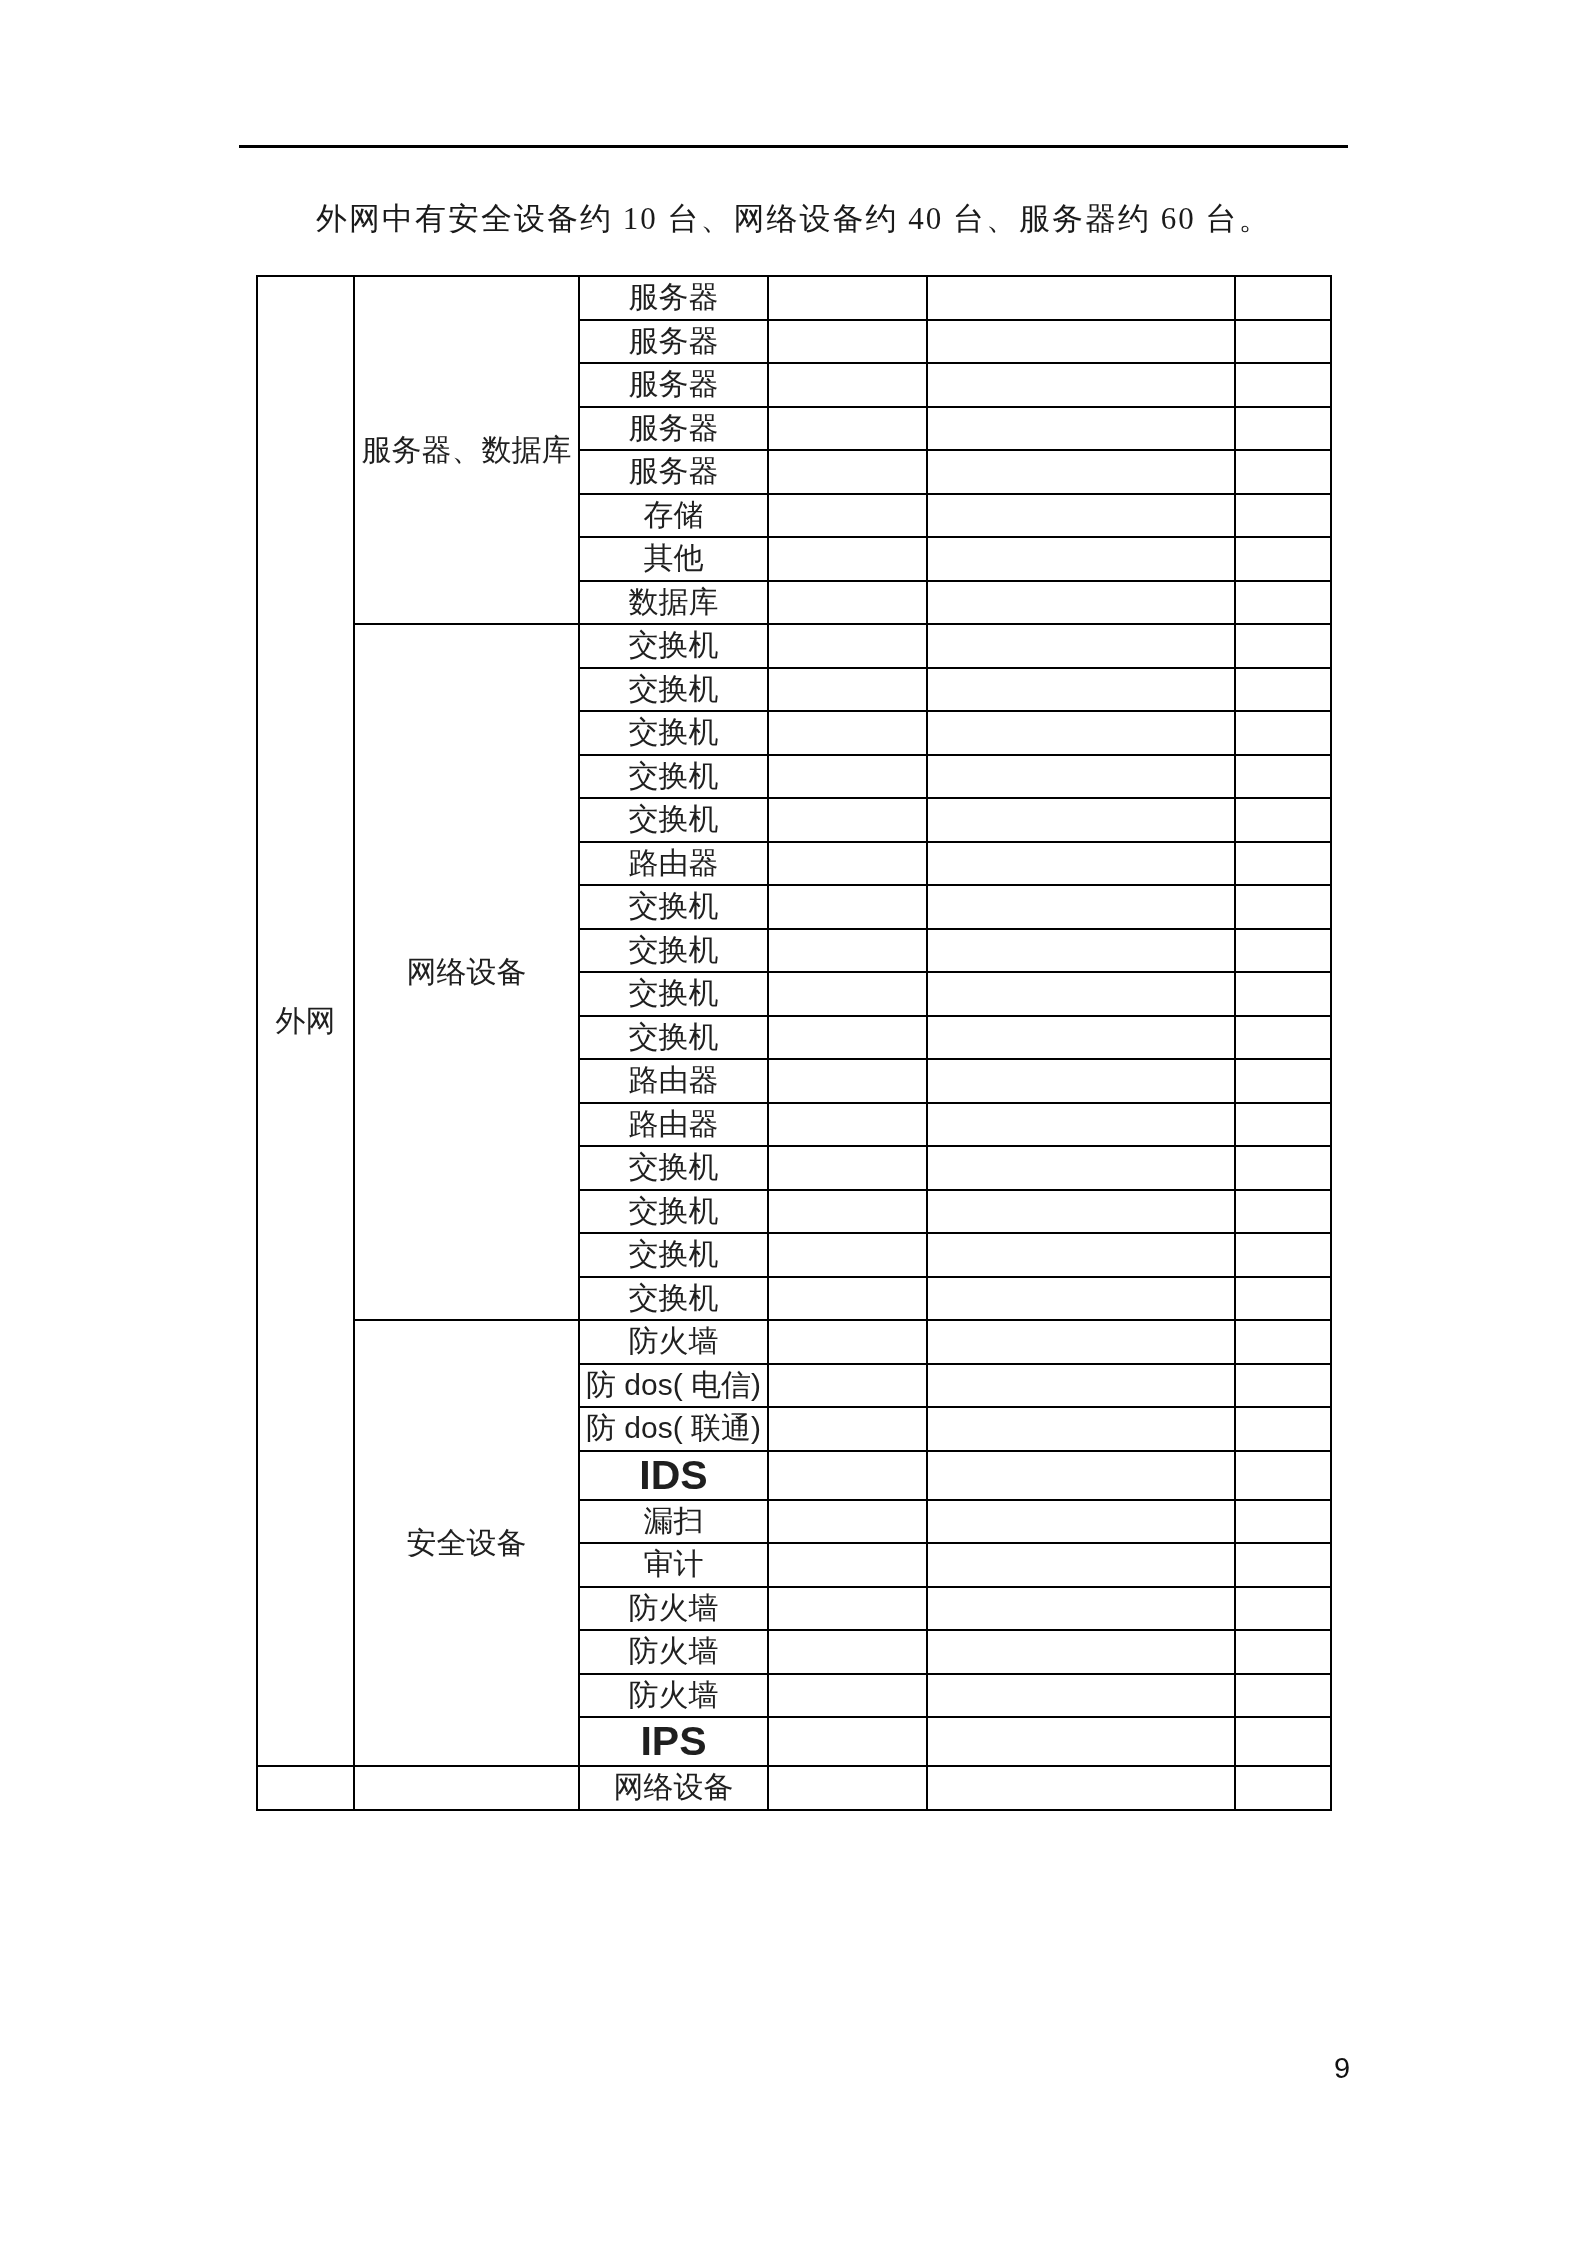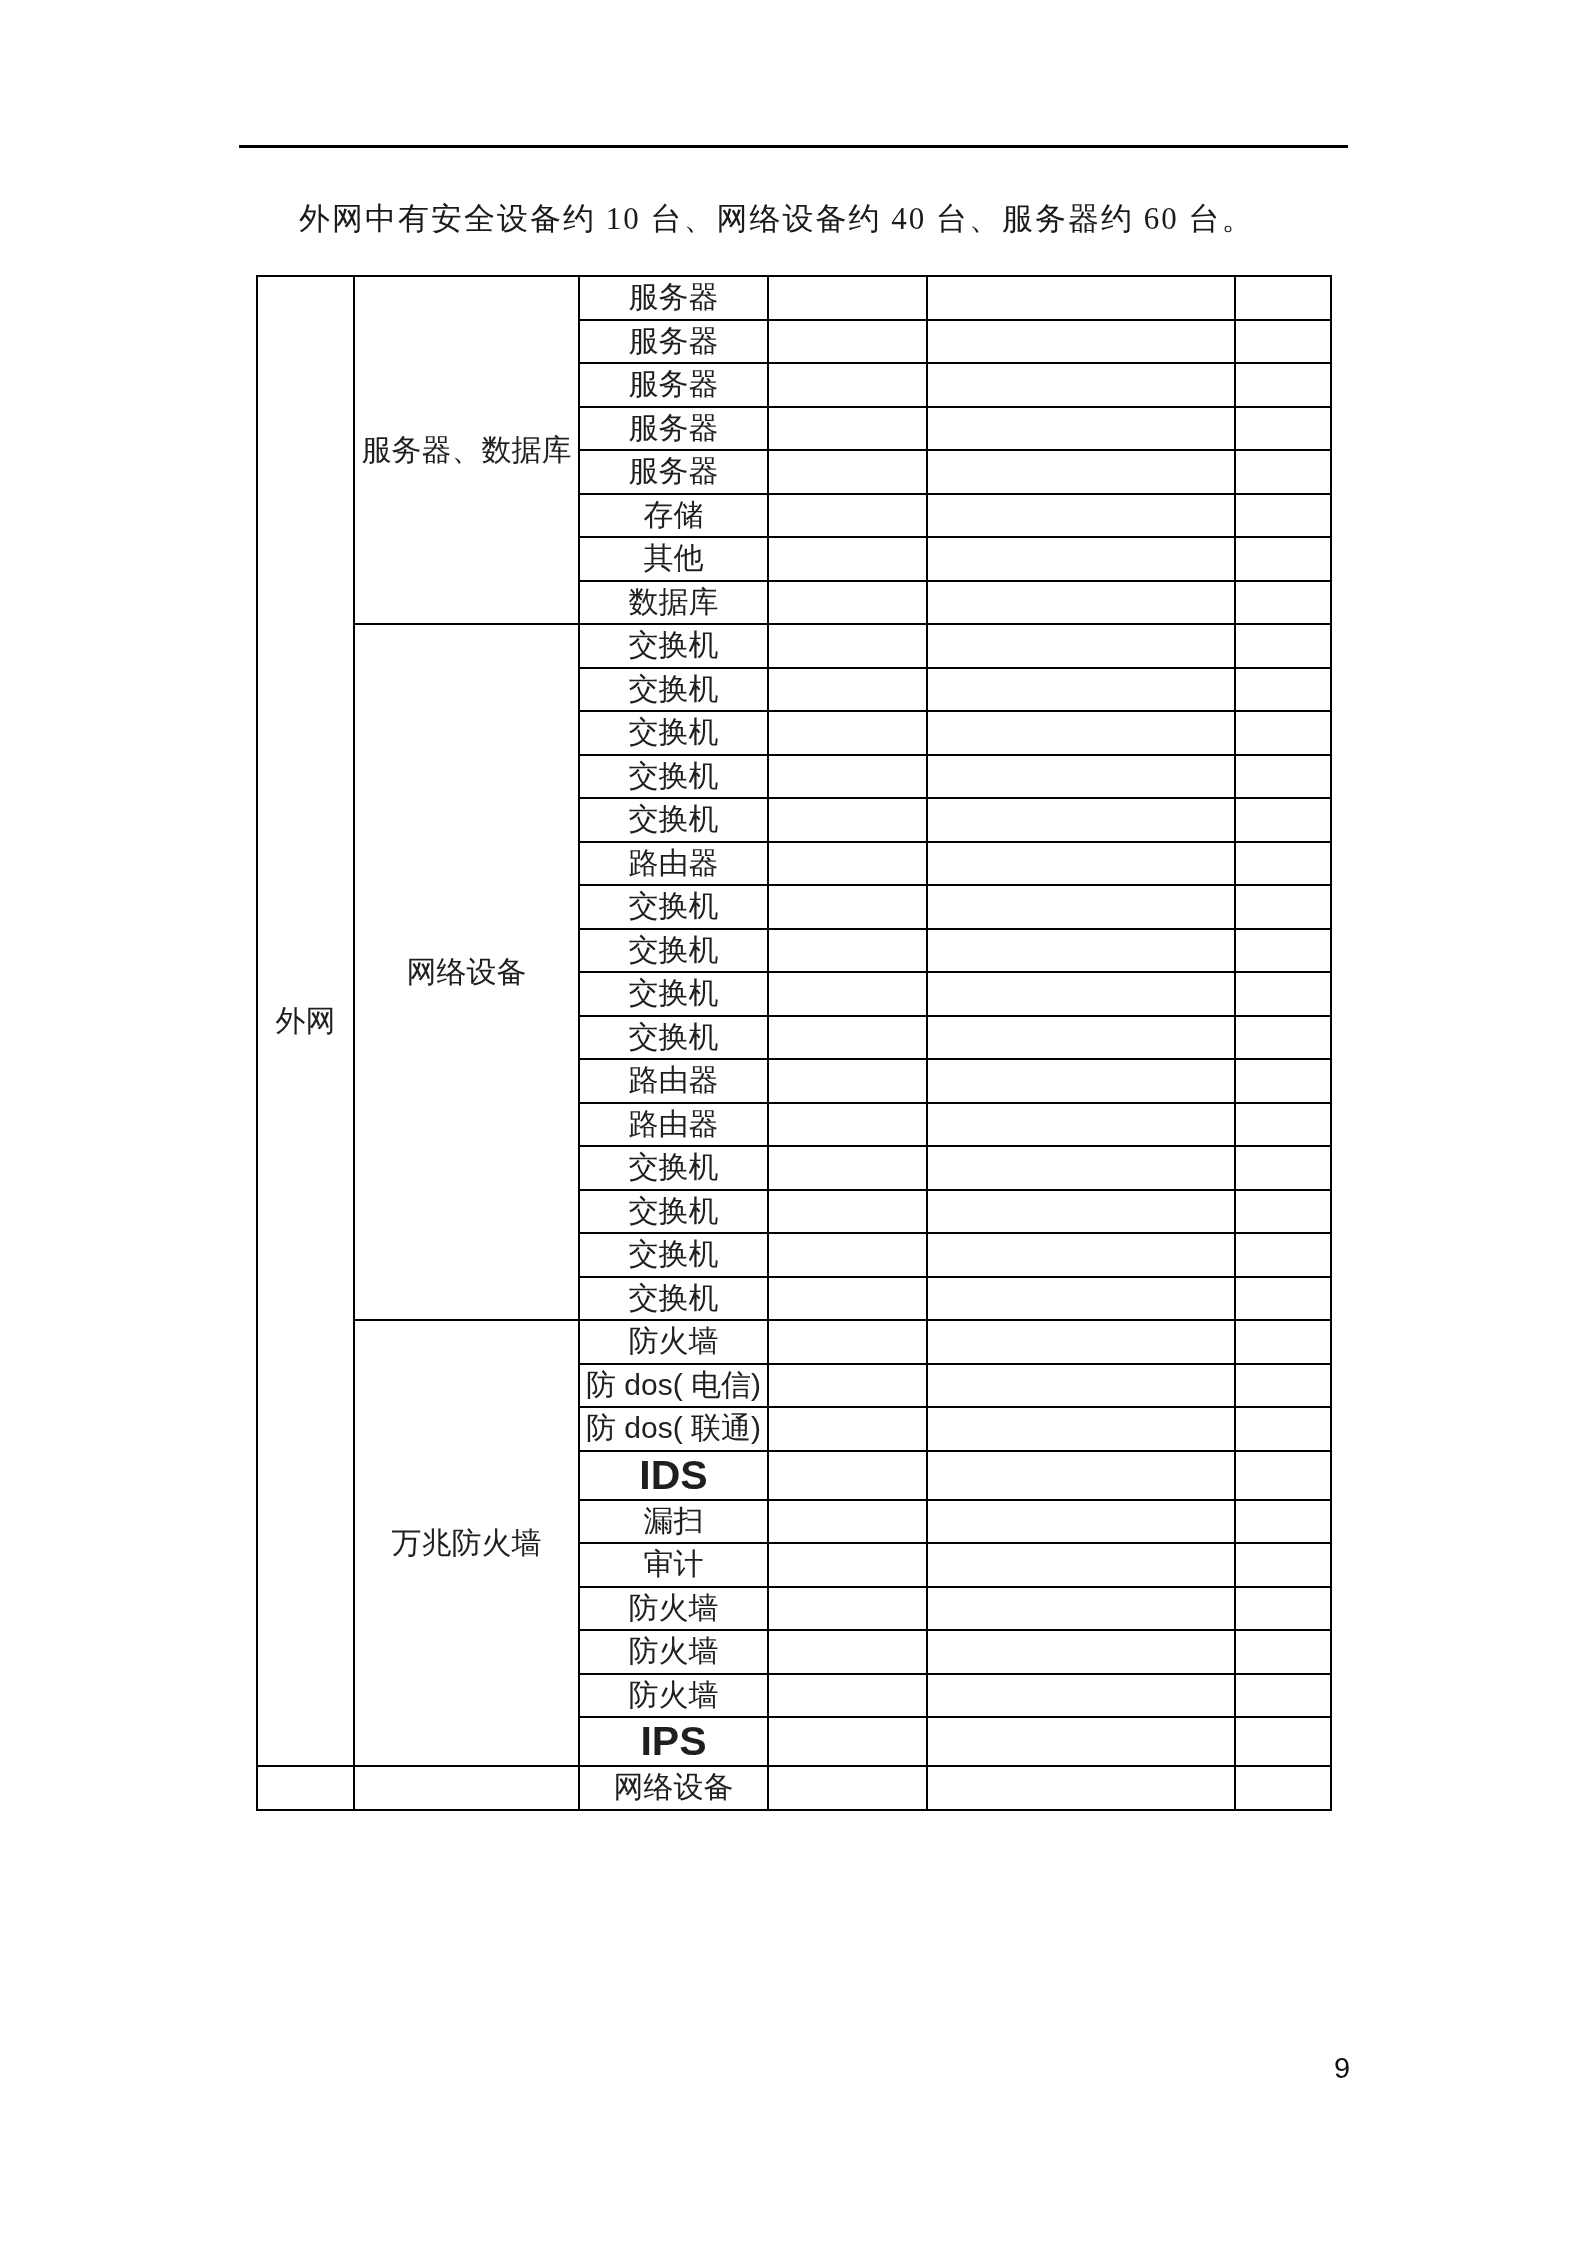--- a/index.html
+++ b/index.html
@@ -19,21 +19,21 @@
   .header-rule {
     position: absolute;
     left: 239px;
     top: 145px;
     width: 1109px;
     height: 3px;
     background: #000000;
   }
   .intro {
     position: absolute;
-    left: 299px;
+    left: 316px;
     top: 200px;
     margin: 0;
     font-family: "Liberation Serif", serif;
     font-size: 31px;
     line-height: 37px;
     letter-spacing: 2px;
     white-space: nowrap;
     color: #1a1a1a;
   }
   table.device-table {
@@ -235,21 +235,21 @@
           <td class="empty-cell"></td>
           <td class="empty-cell"></td>
         </tr>
         <tr>
           <td class="device-cell">交换机</td>
           <td class="empty-cell"></td>
           <td class="empty-cell"></td>
           <td class="empty-cell"></td>
         </tr>
         <tr>
-          <td class="group-cell" rowspan="10">万兆防火墙</td>
+          <td class="group-cell" rowspan="10">安全设备</td>
           <td class="device-cell">防火墙</td>
           <td class="empty-cell"></td>
           <td class="empty-cell"></td>
           <td class="empty-cell"></td>
         </tr>
         <tr>
           <td class="device-cell">防 dos( 电信)</td>
           <td class="empty-cell"></td>
           <td class="empty-cell"></td>
           <td class="empty-cell"></td>

